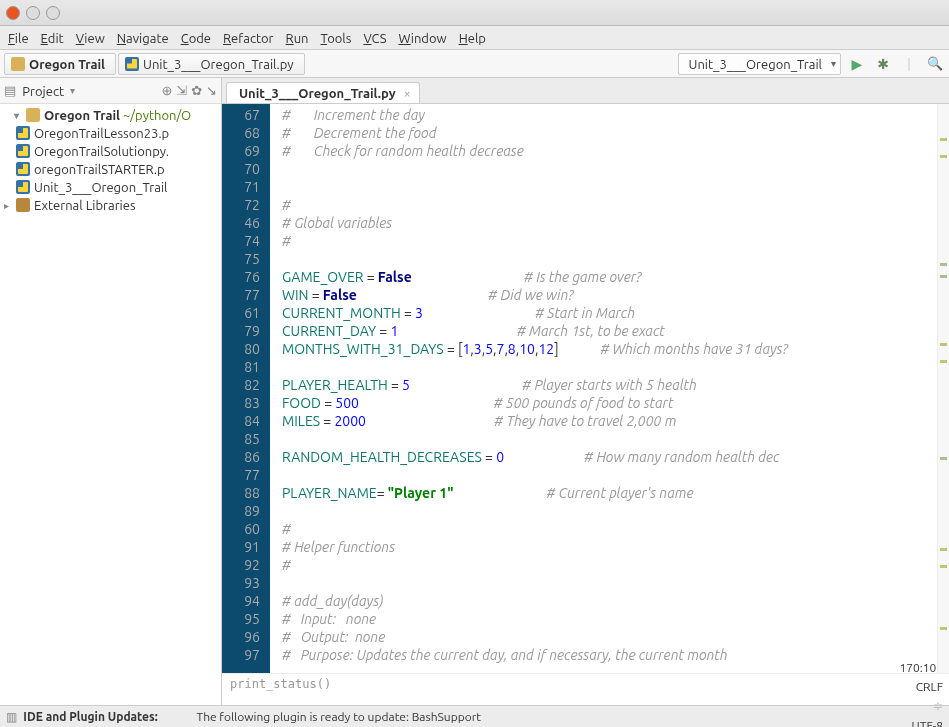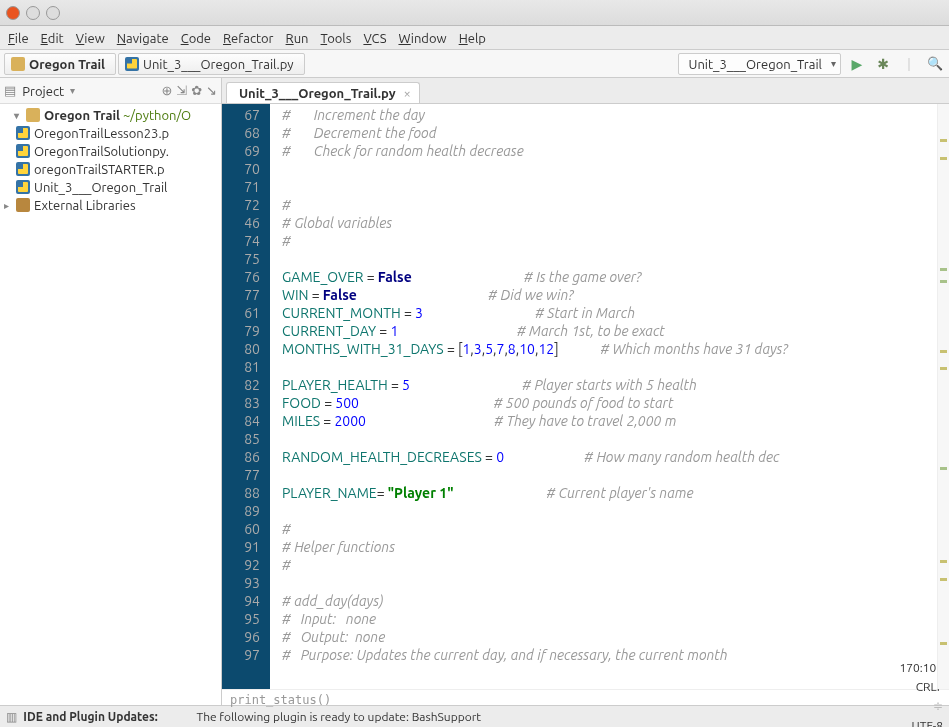--- a/index.html
+++ b/index.html
@@ -52,21 +52,21 @@
 .codecol { flex: 1; padding: 2px 0 2px 12px; white-space: pre; color: #333; overflow: hidden; }
 .c-comment { color: #999; font-style: italic; }
 .c-key { color: #000080; font-weight: bold; }
 .c-num { color: #0000ff; }
 .c-str { color: #008000; font-weight: bold; }
 .c-var { color: #0f766e; }
 .overviewruler { width: 12px; background: #f7f7f7; border-left: 1px solid #eee; position: relative; }
 .overviewruler .mk { position: absolute; left: 2px; right: 2px; height: 3px; background: #c8c171; }
 .overviewruler .mk.g { background: #a8c28a; }
 
-.breadcr { height: 16px; border-top: 1px solid #eee; padding: 0 8px; color: #999; font-family: monospace; font-size: 12px; line-height: 20px; }
+.breadcr { height: 32px; border-top: 1px solid #eee; padding: 0 8px; color: #999; font-family: monospace; font-size: 12px; line-height: 20px; }
 
 .statusbar { height: 22px; background: #ececec; border-top: 1px solid #ccc; display: flex; align-items: center; padding: 0 6px; font-size: 12px; }
 .statusbar .sb-left { font-weight: bold; }
 .statusbar .sb-left .normal { font-weight: normal; margin-left: 36px; }
 .statusbar .sb-right { margin-left: auto; display: flex; gap: 6px; align-items: flex-end; flex-direction: column; }
 .sb-sep { color: #bbb; }
 
 .fi { display: inline-block; border-radius: 2px; }
 .fi-folder { background: #d9b15b; }
 .fi-py { background: #3573a6; position: relative; }

